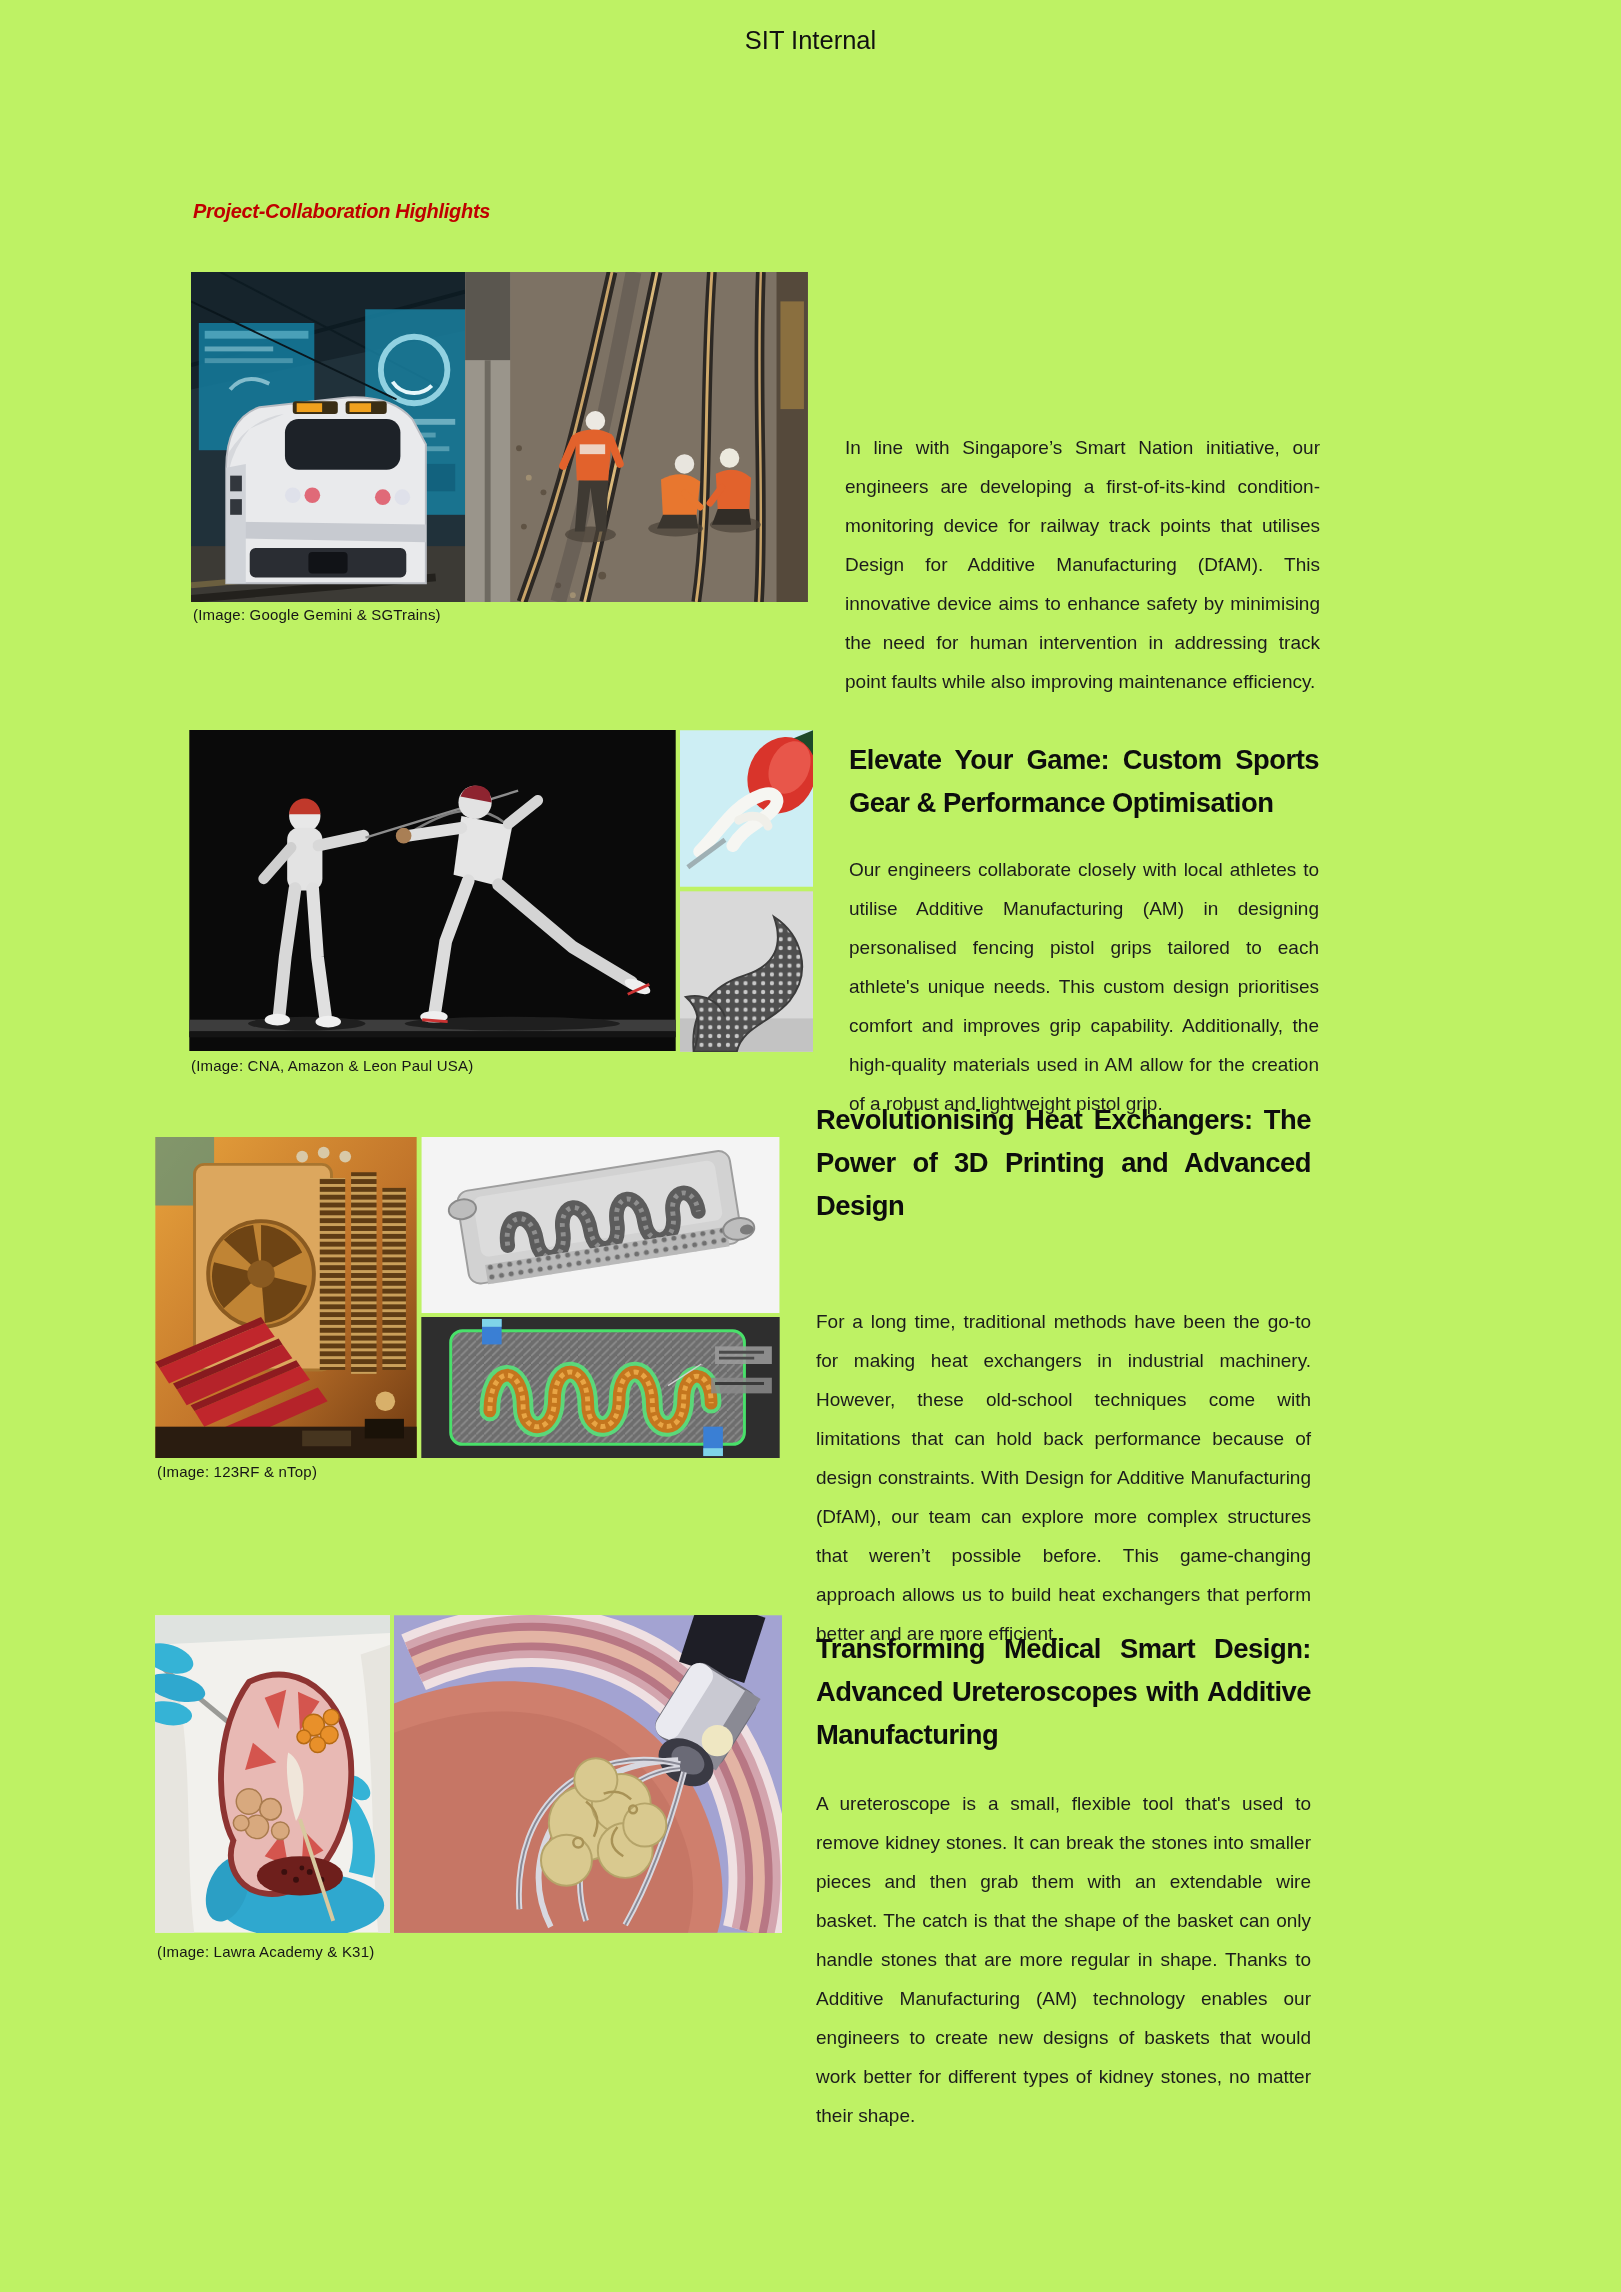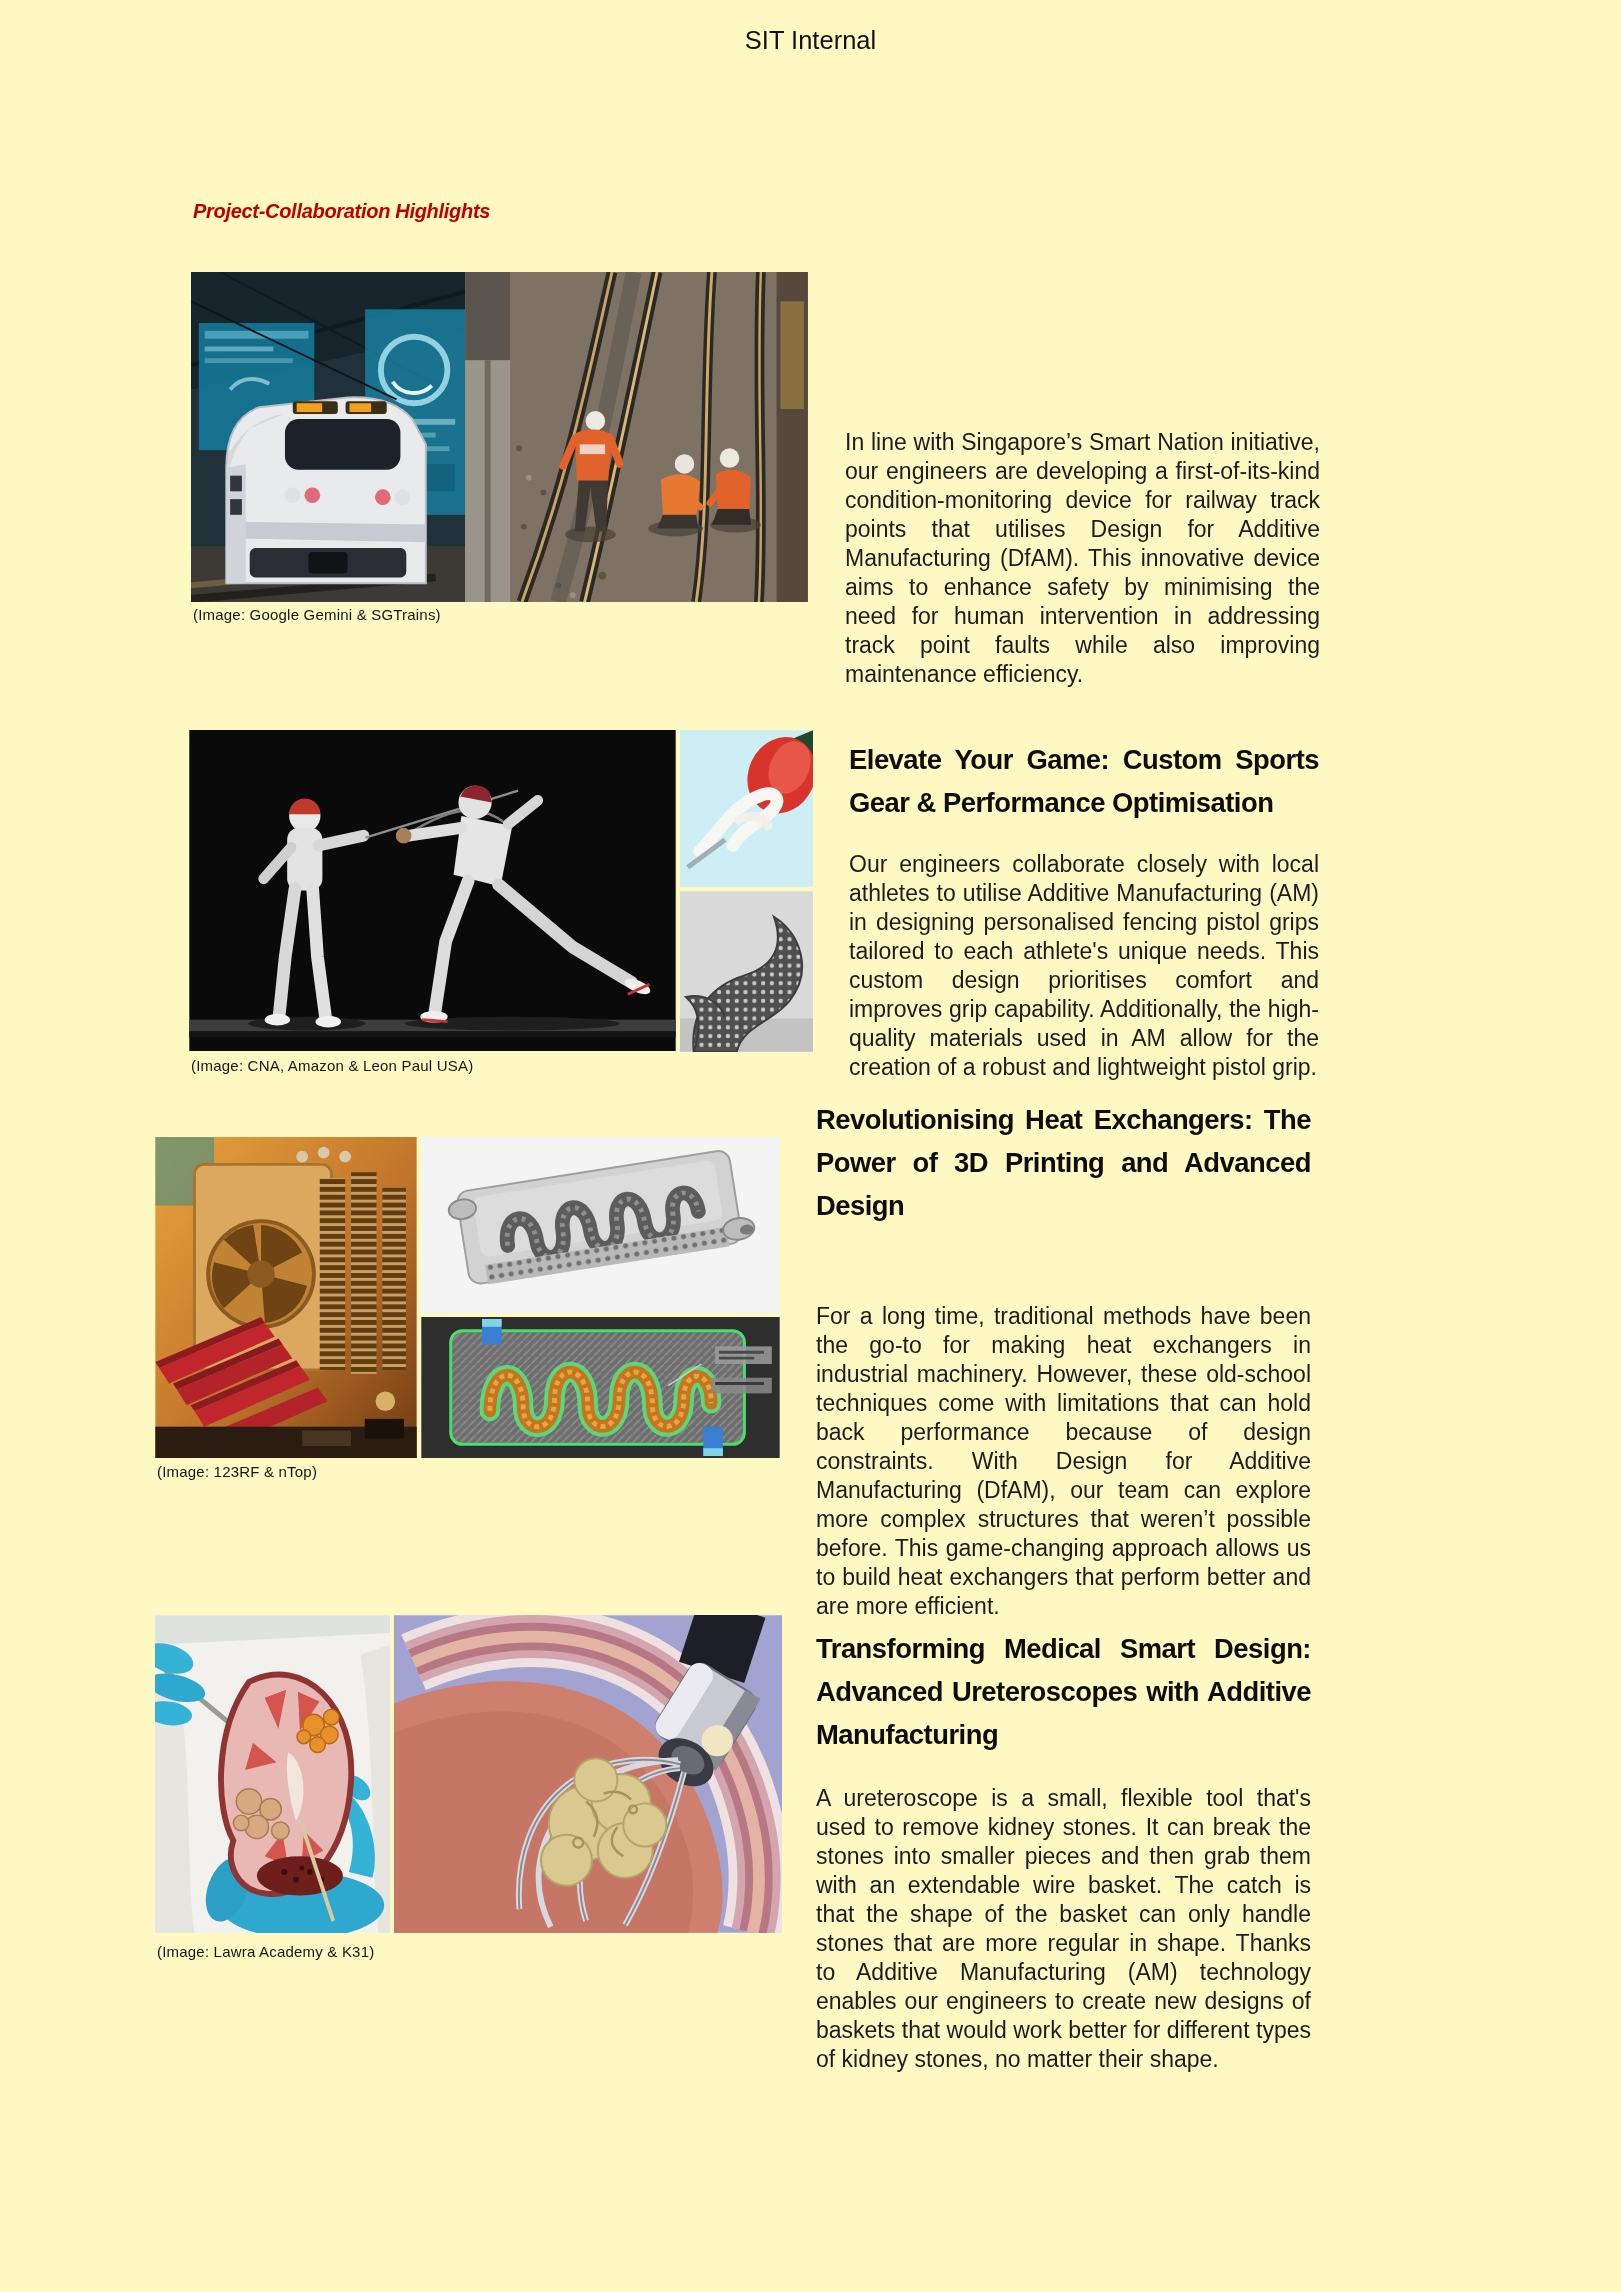--- a/index.html
+++ b/index.html
@@ -1,19 +1,19 @@
 <!DOCTYPE html>
 <html><head>
 <meta charset="utf-8">
 <style>
   html,body{margin:0;padding:0;background:#888;}
   .page{
     position:relative;
     width:1621px;height:2293px;
-    background:#fef9c3;
+    background:#bef264;
     font-family:"Liberation Sans", sans-serif;
     color:#1a1a1a;
     overflow:hidden;
   }
   .hdr{
     position:absolute;top:25.5px;left:0;width:100%;
     text-align:center;font-size:25.5px;color:#111;
   }
   .doc-title{
     position:absolute;left:193px;top:200px;
@@ -26,21 +26,21 @@
   .caption{
     position:absolute;font-size:15px;color:#161616;letter-spacing:0.2px;
   }
   .sec-heading{
     position:absolute;
     font-size:27.4px;font-weight:700;line-height:43px;
     letter-spacing:-0.5px;text-align:justify;color:#0d0d0d;
   }
   .sec-body{
     position:absolute;
-    font-size:23px;line-height:29px;text-align:justify;color:#1c1c1c;
+    font-size:19px;line-height:39px;text-align:justify;color:#1c1c1c;
   }
   .g4{gap:3.9px;}
 </style>
 </head>
 <body>
 
 <div class="page">
 
   <div class="hdr">SIT Internal</div>
 

